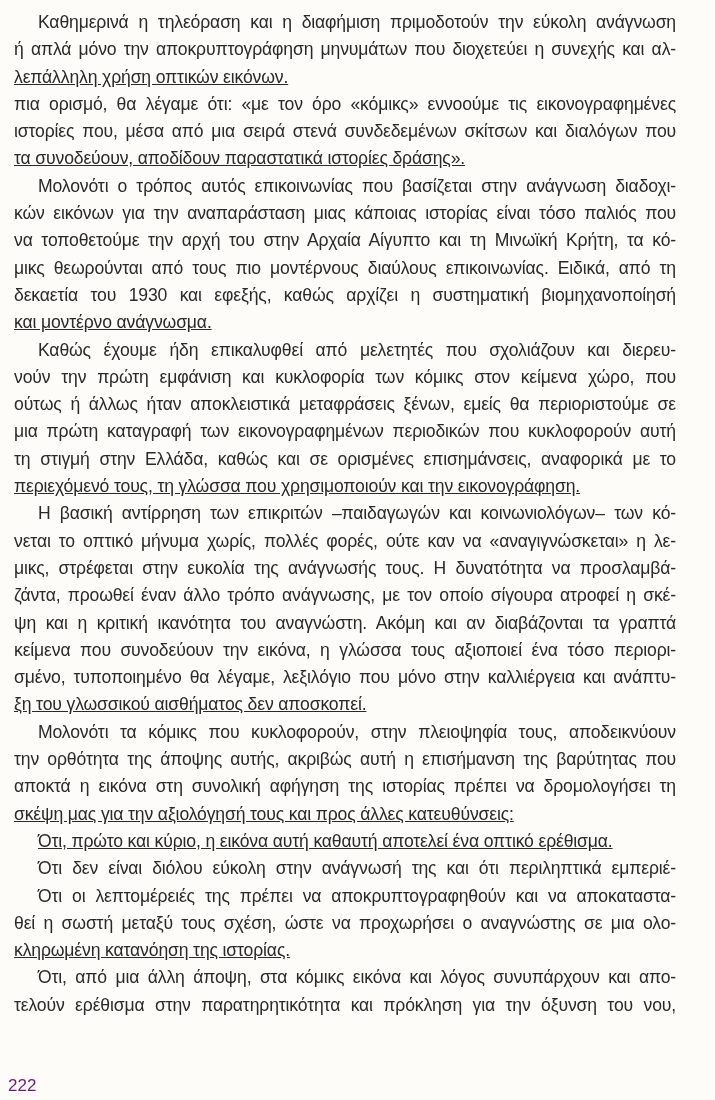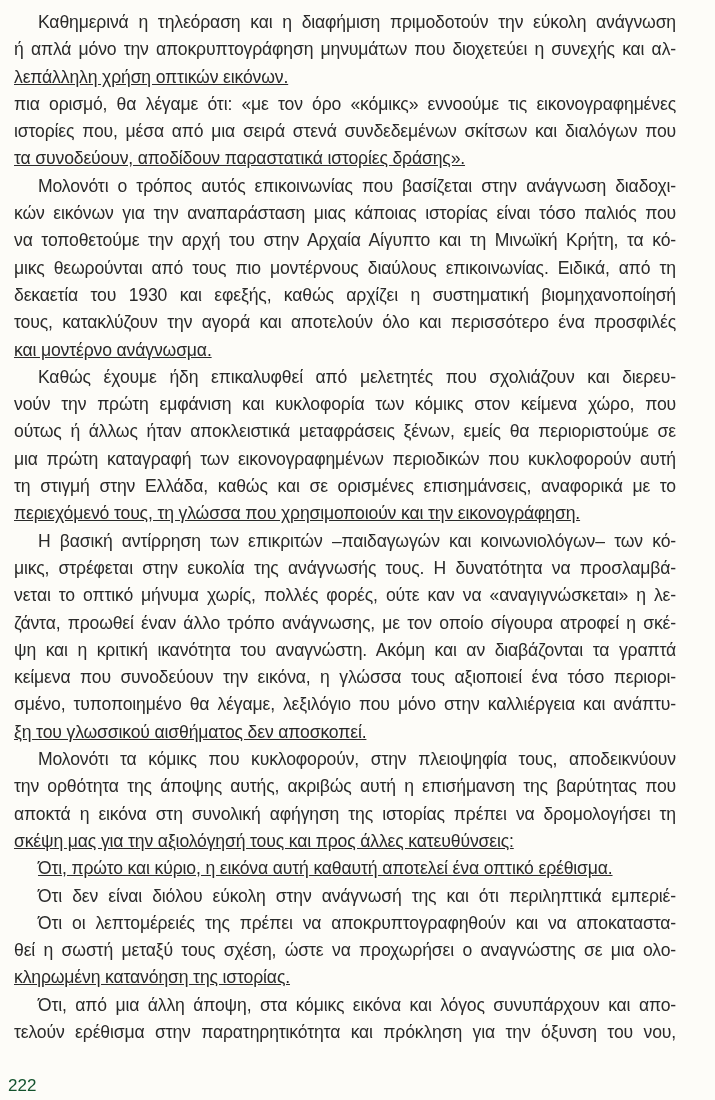--- a/index.html
+++ b/index.html
@@ -18,21 +18,21 @@
     font-size: 17.6px;
     white-space: nowrap;
     text-align: justify;
     text-align-last: justify;
     letter-spacing: -0.15px;
   }
   .line.indent { padding-left: 24px; }
   .line.last { text-align-last: left; text-decoration: underline; }
   .pagenum {
     position: absolute; left: 8px; top: 1076px;
-    font-size: 17px; color: #14532d;
+    font-size: 17px; color: #701a75;
   }
 </style>
 </head>
 <body>
 
 <div class="page" id="page-body">
     <div>
       <div class="line indent">Καθημερινά η τηλεόραση και η διαφήμιση πριμοδοτούν την εύκολη ανάγνωση</div>
       <div class="line">ή απλά μόνο την αποκρυπτογράφηση μηνυμάτων που διοχετεύει η συνεχής και αλ-</div>
       <div class="line last">λεπάλληλη χρήση οπτικών εικόνων.</div>
@@ -41,35 +41,34 @@
       <div class="line">πια ορισμό, θα λέγαμε ότι: «με τον όρο «κόμικς» εννοούμε τις εικονογραφημένες</div>
       <div class="line">ιστορίες που, μέσα από μια σειρά στενά συνδεδεμένων σκίτσων και διαλόγων που</div>
       <div class="line last">τα συνοδεύουν, αποδίδουν παραστατικά ιστορίες δράσης».</div>
     </div>
     <div>
       <div class="line indent">Μολονότι ο τρόπος αυτός επικοινωνίας που βασίζεται στην ανάγνωση διαδοχι-</div>
       <div class="line">κών εικόνων για την αναπαράσταση μιας κάποιας ιστορίας είναι τόσο παλιός που</div>
       <div class="line">να τοποθετούμε την αρχή του στην Αρχαία Αίγυπτο και τη Μινωϊκή Κρήτη, τα κό-</div>
       <div class="line">μικς θεωρούνται από τους πιο μοντέρνους διαύλους επικοινωνίας. Ειδικά, από τη</div>
       <div class="line">δεκαετία του 1930 και εφεξής, καθώς αρχίζει η συστηματική βιομηχανοποίησή</div>
-      <div class="line">τους, κατακλύζουν την αγορά και αποτελούν όλο και περισσότερο ένα προσφιλές</div>
       <div class="line last">και μοντέρνο ανάγνωσμα.</div>
     </div>
     <div>
       <div class="line indent">Καθώς έχουμε ήδη επικαλυφθεί από μελετητές που σχολιάζουν και διερευ-</div>
       <div class="line">νούν την πρώτη εμφάνιση και κυκλοφορία των κόμικς στον κείμενα χώρο, που</div>
       <div class="line">ούτως ή άλλως ήταν αποκλειστικά μεταφράσεις ξένων, εμείς θα περιοριστούμε σε</div>
       <div class="line">μια πρώτη καταγραφή των εικονογραφημένων περιοδικών που κυκλοφορούν αυτή</div>
       <div class="line">τη στιγμή στην Ελλάδα, καθώς και σε ορισμένες επισημάνσεις, αναφορικά με το</div>
       <div class="line last">περιεχόμενό τους, τη γλώσσα που χρησιμοποιούν και την εικονογράφηση.</div>
     </div>
     <div>
       <div class="line indent">Η βασική αντίρρηση των επικριτών –παιδαγωγών και κοινωνιολόγων– των κό-</div>
+      <div class="line">νεται το οπτικό μήνυμα χωρίς, πολλές φορές, ούτε καν να «αναγιγνώσκεται» η λε-</div>
       <div class="line">μικς, στρέφεται στην ευκολία της ανάγνωσής τους. Η δυνατότητα να προσλαμβά-</div>
-      <div class="line">νεται το οπτικό μήνυμα χωρίς, πολλές φορές, ούτε καν να «αναγιγνώσκεται» η λε-</div>
       <div class="line">ζάντα, προωθεί έναν άλλο τρόπο ανάγνωσης, με τον οποίο σίγουρα ατροφεί η σκέ-</div>
       <div class="line">ψη και η κριτική ικανότητα του αναγνώστη. Ακόμη και αν διαβάζονται τα γραπτά</div>
       <div class="line">κείμενα που συνοδεύουν την εικόνα, η γλώσσα τους αξιοποιεί ένα τόσο περιορι-</div>
       <div class="line">σμένο, τυποποιημένο θα λέγαμε, λεξιλόγιο που μόνο στην καλλιέργεια και ανάπτυ-</div>
       <div class="line last">ξη του γλωσσικού αισθήματος δεν αποσκοπεί.</div>
     </div>
     <div>
       <div class="line indent">Μολονότι τα κόμικς που κυκλοφορούν, στην πλειοψηφία τους, αποδεικνύουν</div>
       <div class="line">την ορθότητα της άποψης αυτής, ακριβώς αυτή η επισήμανση της βαρύτητας που</div>
       <div class="line">αποκτά η εικόνα στη συνολική αφήγηση της ιστορίας πρέπει να δρομολογήσει τη</div>

